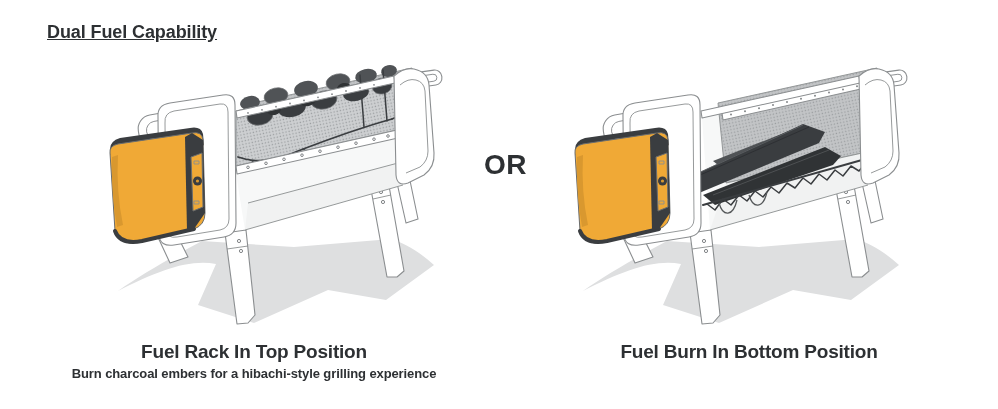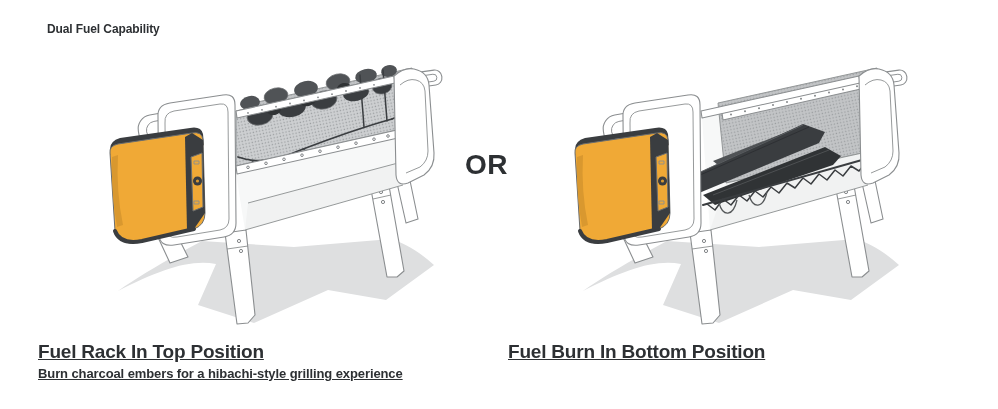--- a/index.html
+++ b/index.html
@@ -4,26 +4,26 @@
 <style>
   :root{
     --text:#2D3033; --accent-yellow:#F0A936; --accent-yellow-shade:#D9982F;
     --dark-charcoal:#3A3D40; --charcoal-light:#505356; --charcoal-darkest:#303335;
     --line-gray:#8B8E90; --line-gray-dark:#6A6D6F; --mesh-base:#CDCFD1; --mesh-dot:#9A9DA0;
     --mesh-dark-base:#C2C4C6; --shadow-gray:#DEDFE0; --floor-gray:#F1F2F2; --background:#FFFFFF;
   }
   html,body{margin:0;padding:0;}
   body{background:var(--background);font-family:"Liberation Sans",sans-serif;color:var(--text);}
   .canvas{position:relative;width:998px;height:409px;overflow:hidden;background:var(--background);}
-  .page-title{position:absolute;left:47px;top:22px;font-size:12px;font-weight:700;letter-spacing:-0.1px;margin:0;}
+  .page-title{position:absolute;left:47px;top:22px;font-size:18px;font-weight:700;letter-spacing:-0.1px;margin:0;text-decoration:underline;}
   .fig{position:absolute;}
   .fig-left{left:98px;top:53px;width:352px;height:292px;}
   .fig-right{left:563px;top:53px;width:364px;height:292px;}
-  .or-label{position:absolute;left:465px;top:149px;width:62px;text-align:left;font-size:28px;font-weight:700;letter-spacing:0.5px;}
-  .caption{position:absolute;top:341px;text-decoration:underline;}
+  .or-label{position:absolute;left:465px;top:149px;width:62px;text-align:right;font-size:28px;font-weight:700;letter-spacing:0.5px;}
+  .caption{position:absolute;top:341px;text-align:center;}
   .caption-left{left:38px;width:432px;}
   .caption-right{left:508px;width:482px;}
   .caption h2{margin:0;font-size:19px;font-weight:700;letter-spacing:-0.2px;}
   .caption p{margin:3px 0 12px 0;font-size:13px;font-weight:700;letter-spacing:-0.1px;}
 
   
   .ln{fill:#fff;stroke:var(--line-gray);stroke-width:1.1;stroke-linejoin:round;}
   .lnthin{fill:none;stroke:var(--line-gray);stroke-width:0.9;stroke-linejoin:round;}
   .lndark{fill:none;stroke:var(--dark-charcoal);stroke-linejoin:round;stroke-linecap:round;}
   .shadow{fill:var(--shadow-gray);}

